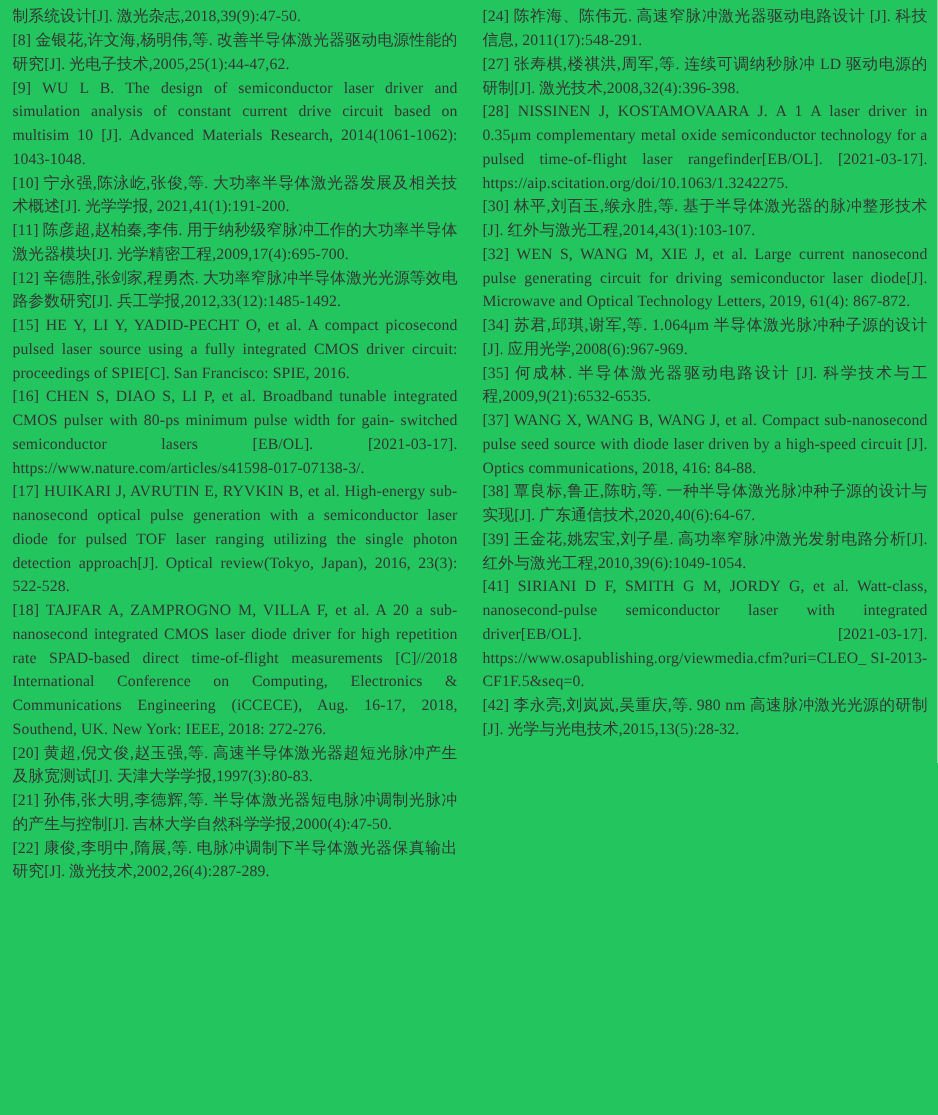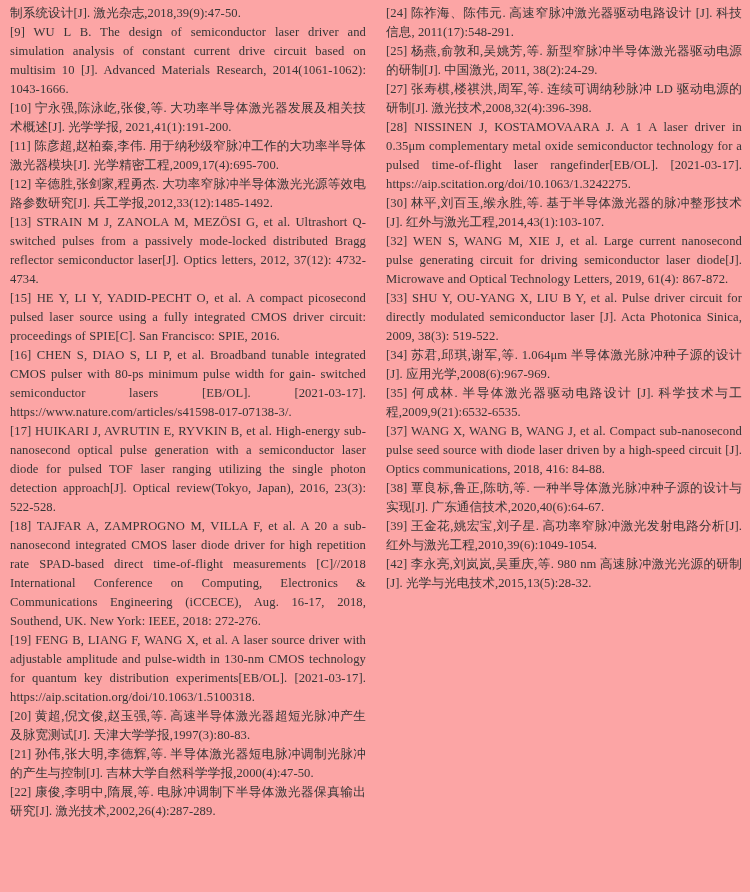--- a/index.html
+++ b/index.html
@@ -6,21 +6,21 @@
     margin: 0;
     padding: 0;
     background: #e9e9e7;
   }
   .page {
     position: relative;
     width: 750px;
     height: 892px;
     box-sizing: border-box;
     margin: 0 auto;
-    background: #fca5a5;
+    background: #22c55e;
     color: #363636;
     font-family: "Liberation Serif", "DejaVu Serif", serif;
     font-size: 12.6px;
     line-height: 19px;
     display: flex;
     gap: 20px;
     padding: 4px 8px 4px 10px;
     overflow: hidden;
     text-align: justify;
   }
@@ -35,42 +35,40 @@
     overflow-wrap: break-word;
     letter-spacing: 0.1px;
   }
 </style>
 </head>
 <body>
 
 <div class="page">
   <div class="col">
       <p class="ref">制系统设计[J]. 激光杂志,2018,39(9):47-50.</p>
-      <p class="ref">[9] WU L B. The design of semiconductor laser driver and simulation analysis of constant current drive circuit based on multisim 10 [J]. Advanced Materials Research, 2014(1061-1062): 1043-1666.</p>
+      <p class="ref">[8] 金银花,许文海,杨明伟,等. 改善半导体激光器驱动电源性能的研究[J]. 光电子技术,2005,25(1):44-47,62.</p>
+      <p class="ref">[9] WU L B. The design of semiconductor laser driver and simulation analysis of constant current drive circuit based on multisim 10 [J]. Advanced Materials Research, 2014(1061-1062): 1043-1048.</p>
       <p class="ref">[10] 宁永强,陈泳屹,张俊,等. 大功率半导体激光器发展及相关技术概述[J]. 光学学报, 2021,41(1):191-200.</p>
       <p class="ref">[11] 陈彦超,赵柏秦,李伟. 用于纳秒级窄脉冲工作的大功率半导体激光器模块[J]. 光学精密工程,2009,17(4):695-700.</p>
       <p class="ref">[12] 辛德胜,张剑家,程勇杰. 大功率窄脉冲半导体激光光源等效电路参数研究[J]. 兵工学报,2012,33(12):1485-1492.</p>
-      <p class="ref">[13] STRAIN M J, ZANOLA M, MEZÖSI G, et al. Ultrashort Q-switched pulses from a passively mode-locked distributed Bragg reflector semiconductor laser[J]. Optics letters, 2012, 37(12): 4732-4734.</p>
       <p class="ref">[15] HE Y, LI Y, YADID-PECHT O, et al. A compact picosecond pulsed laser source using a fully integrated CMOS driver circuit: proceedings of SPIE[C]. San Francisco: SPIE, 2016.</p>
       <p class="ref">[16] CHEN S, DIAO S, LI P, et al. Broadband tunable integrated CMOS pulser with 80-ps minimum pulse width for gain- switched semiconductor lasers [EB/OL]. [2021-03-17]. https://www.nature.com/articles/s41598-017-07138-3/.</p>
       <p class="ref">[17] HUIKARI J, AVRUTIN E, RYVKIN B, et al. High-energy sub-nanosecond optical pulse generation with a semiconductor laser diode for pulsed TOF laser ranging utilizing the single photon detection approach[J]. Optical review(Tokyo, Japan), 2016, 23(3): 522-528.</p>
       <p class="ref">[18] TAJFAR A, ZAMPROGNO M, VILLA F, et al. A 20 a sub-nanosecond integrated CMOS laser diode driver for high repetition rate SPAD-based direct time-of-flight measurements [C]//2018 International Conference on Computing, Electronics &amp; Communications Engineering (iCCECE), Aug. 16-17, 2018, Southend, UK. New York: IEEE, 2018: 272-276.</p>
-      <p class="ref">[19] FENG B, LIANG F, WANG X, et al. A laser source driver with adjustable amplitude and pulse-width in 130-nm CMOS technology for quantum key distribution experiments[EB/OL]. [2021-03-17]. https://aip.scitation.org/doi/10.1063/1.5100318.</p>
       <p class="ref">[20] 黄超,倪文俊,赵玉强,等. 高速半导体激光器超短光脉冲产生及脉宽测试[J]. 天津大学学报,1997(3):80-83.</p>
       <p class="ref">[21] 孙伟,张大明,李德辉,等. 半导体激光器短电脉冲调制光脉冲的产生与控制[J]. 吉林大学自然科学学报,2000(4):47-50.</p>
       <p class="ref">[22] 康俊,李明中,隋展,等. 电脉冲调制下半导体激光器保真输出研究[J]. 激光技术,2002,26(4):287-289.</p>
     </div>
   <div class="col">
       <p class="ref">[24] 陈祚海、陈伟元. 高速窄脉冲激光器驱动电路设计 [J]. 科技信息, 2011(17):548-291.</p>
-      <p class="ref">[25] 杨燕,俞敦和,吴姚芳,等. 新型窄脉冲半导体激光器驱动电源的研制[J]. 中国激光, 2011, 38(2):24-29.</p>
       <p class="ref">[27] 张寿棋,楼祺洪,周军,等. 连续可调纳秒脉冲 LD 驱动电源的研制[J]. 激光技术,2008,32(4):396-398.</p>
       <p class="ref">[28] NISSINEN J, KOSTAMOVAARA J. A 1 A laser driver in 0.35μm complementary metal oxide semiconductor technology for a pulsed time-of-flight laser rangefinder[EB/OL]. [2021-03-17]. https://aip.scitation.org/doi/10.1063/1.3242275.</p>
       <p class="ref">[30] 林平,刘百玉,缑永胜,等. 基于半导体激光器的脉冲整形技术[J]. 红外与激光工程,2014,43(1):103-107.</p>
       <p class="ref">[32] WEN S, WANG M, XIE J, et al. Large current nanosecond pulse generating circuit for driving semiconductor laser diode[J]. Microwave and Optical Technology Letters, 2019, 61(4): 867-872.</p>
-      <p class="ref">[33] SHU Y, OU-YANG X, LIU B Y, et al. Pulse driver circuit for directly modulated semiconductor laser [J]. Acta Photonica Sinica, 2009, 38(3): 519-522.</p>
       <p class="ref">[34] 苏君,邱琪,谢军,等. 1.064μm 半导体激光脉冲种子源的设计[J]. 应用光学,2008(6):967-969.</p>
       <p class="ref">[35] 何成林. 半导体激光器驱动电路设计 [J]. 科学技术与工程,2009,9(21):6532-6535.</p>
       <p class="ref">[37] WANG X, WANG B, WANG J, et al. Compact sub-nanosecond pulse seed source with diode laser driven by a high-speed circuit [J]. Optics communications, 2018, 416: 84-88.</p>
       <p class="ref">[38] 覃良标,鲁正,陈昉,等. 一种半导体激光脉冲种子源的设计与实现[J]. 广东通信技术,2020,40(6):64-67.</p>
       <p class="ref">[39] 王金花,姚宏宝,刘子星. 高功率窄脉冲激光发射电路分析[J]. 红外与激光工程,2010,39(6):1049-1054.</p>
+      <p class="ref">[41] SIRIANI D F, SMITH G M, JORDY G, et al. Watt-class, nanosecond-pulse semiconductor laser with integrated driver[EB/OL]. [2021-03-17]. https://www.osapublishing.org/viewmedia.cfm?uri=CLEO_ SI-2013-CF1F.5&amp;seq=0.</p>
       <p class="ref">[42] 李永亮,刘岚岚,吴重庆,等. 980 nm 高速脉冲激光光源的研制[J]. 光学与光电技术,2015,13(5):28-32.</p>
     </div>
 </div>
 
 </body></html>

